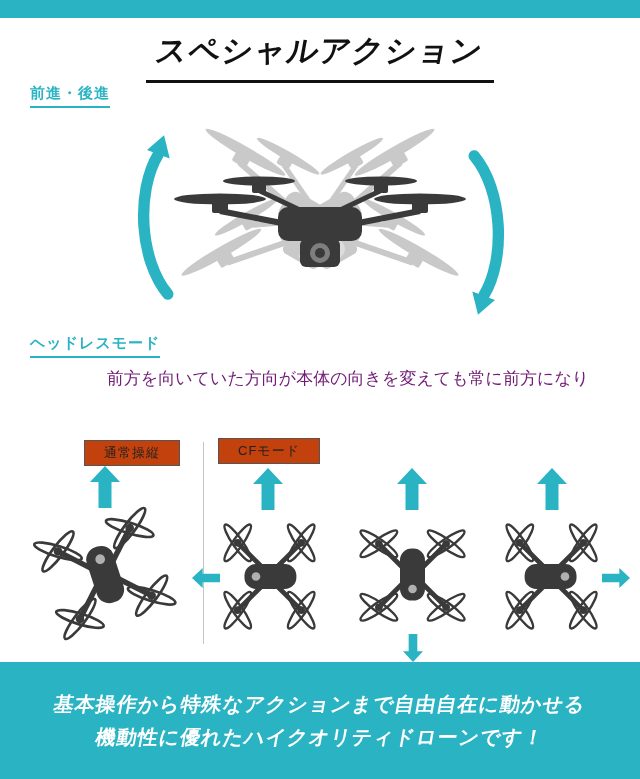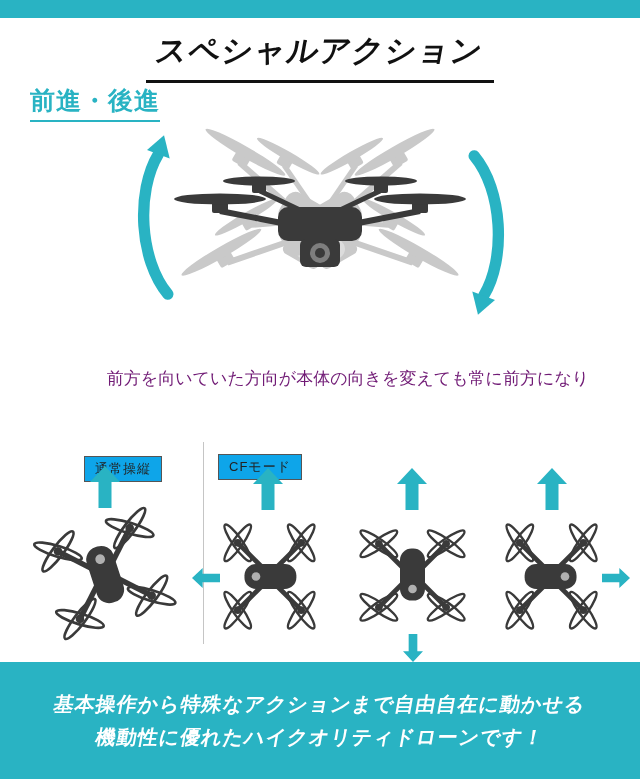--- a/index.html
+++ b/index.html
@@ -8,40 +8,40 @@
     font-family:"Liberation Sans","DejaVu Sans",sans-serif;color:#333;overflow:hidden;
   }
   .topbar{position:absolute;top:0;left:0;width:640px;height:18px;background:#29b3c3;}
   .title-wrap{position:absolute;top:30px;left:0;width:640px;text-align:center;}
   .page-title{
     display:inline-block;margin:0;padding:0 10px 8px;font-size:31px;font-weight:bold;color:#111;
     border-bottom:3px solid #111;letter-spacing:1px;
   }
   .skew{display:inline-block;transform:skewX(-10deg);}
   .sec-label{
-    display:inline-block;font-size:25px;font-weight:bold;color:#29b3c3;
+    display:inline-block;font-size:15px;font-weight:bold;color:#29b3c3;
     border-bottom:2px solid #29b3c3;padding-bottom:3px;letter-spacing:1px;
   }
   .sec1{position:absolute;top:84px;left:30px;}
   .sec2{position:absolute;top:334px;left:30px;}
   .hero{position:absolute;top:108px;left:0;width:640px;height:226px;}
   .hero svg{overflow:visible;}
   .curve-left{position:absolute;left:130px;top:26px;width:52px;height:168px;color:#29b3c3;}
   .curve-right{position:absolute;left:460px;top:40px;width:52px;height:168px;color:#29b3c3;}
   .drone-front{position:absolute;left:140px;top:2px;width:360px;height:222px;}
   .ghost{color:#c9c9c9;}
   .solid{color:#3a3a3a;}
   .desc{
     position:absolute;top:364px;left:0;width:640px;margin:0;text-align:center;
     font-size:17px;line-height:1.75;color:#701a75;padding-left:28px;
   }
   .modes{position:absolute;top:438px;left:0;width:640px;height:212px;}
   .label-box{
-    position:absolute;border:1px solid #555;background:#0ea5e9;color:#222;
-    font-size:13px;padding:3px 10px;letter-spacing:1px;margin-top:16px;
+    position:absolute;border:1px solid #555;background:#c2410c;color:#222;
+    font-size:13px;padding:3px 19px;letter-spacing:1px;
   }
   .box-normal{left:84px;top:2px;}
   .box-cf{left:218px;top:0;}
   .mode-divider{position:absolute;left:203px;top:4px;height:202px;width:0;border-left:1px solid #c5c5c5;}
   .arrow-big{position:absolute;width:30px;height:42px;color:#29b3c3;}
   .a1{left:90px;top:28px;} .a2{left:253px;top:30px;} .a3{left:397px;top:30px;} .a4{left:537px;top:30px;}
   .drone-top{position:absolute;width:125px;height:125px;color:#3a3a3a;overflow:visible;}
   .d1{left:42px;top:72px;transform:rotate(-18deg) scale(1.12);}
   .d2{left:206px;top:76px;transform:rotate(-90deg);}
   .d3{left:350px;top:76px;transform:rotate(180deg);}
@@ -141,20 +141,23 @@
       <use href="#droneF" class="ghost" transform="rotate(30 180 112)"></use>
       <use href="#droneF" class="ghost" transform="rotate(-30 180 112)"></use>
       <use href="#droneF" class="solid"></use>
     </svg>
     <svg class="curve-right" viewBox="0 0 55 175">
       <path d="M15,7 C45,43 49,115 25,155" stroke="currentColor" stroke-width="12" fill="none" stroke-linecap="round"></path>
       <polygon points="19,175 37,159.5 13,150.5" fill="currentColor"></polygon>
     </svg>
   </div>
 
+  <div class="sec2">
+    <span class="sec-label">ヘッドレスモード</span>
+  </div>
 
   <p class="desc">
     <span>前方を向いていた方向が本体の向きを変えても常に前方になり</span><br>
   </p>
 
   <div class="modes">
     <div class="label-box box-normal">通常操縦</div>
     <div class="label-box box-cf">CFモード</div>
     <div class="mode-divider"></div>
 

